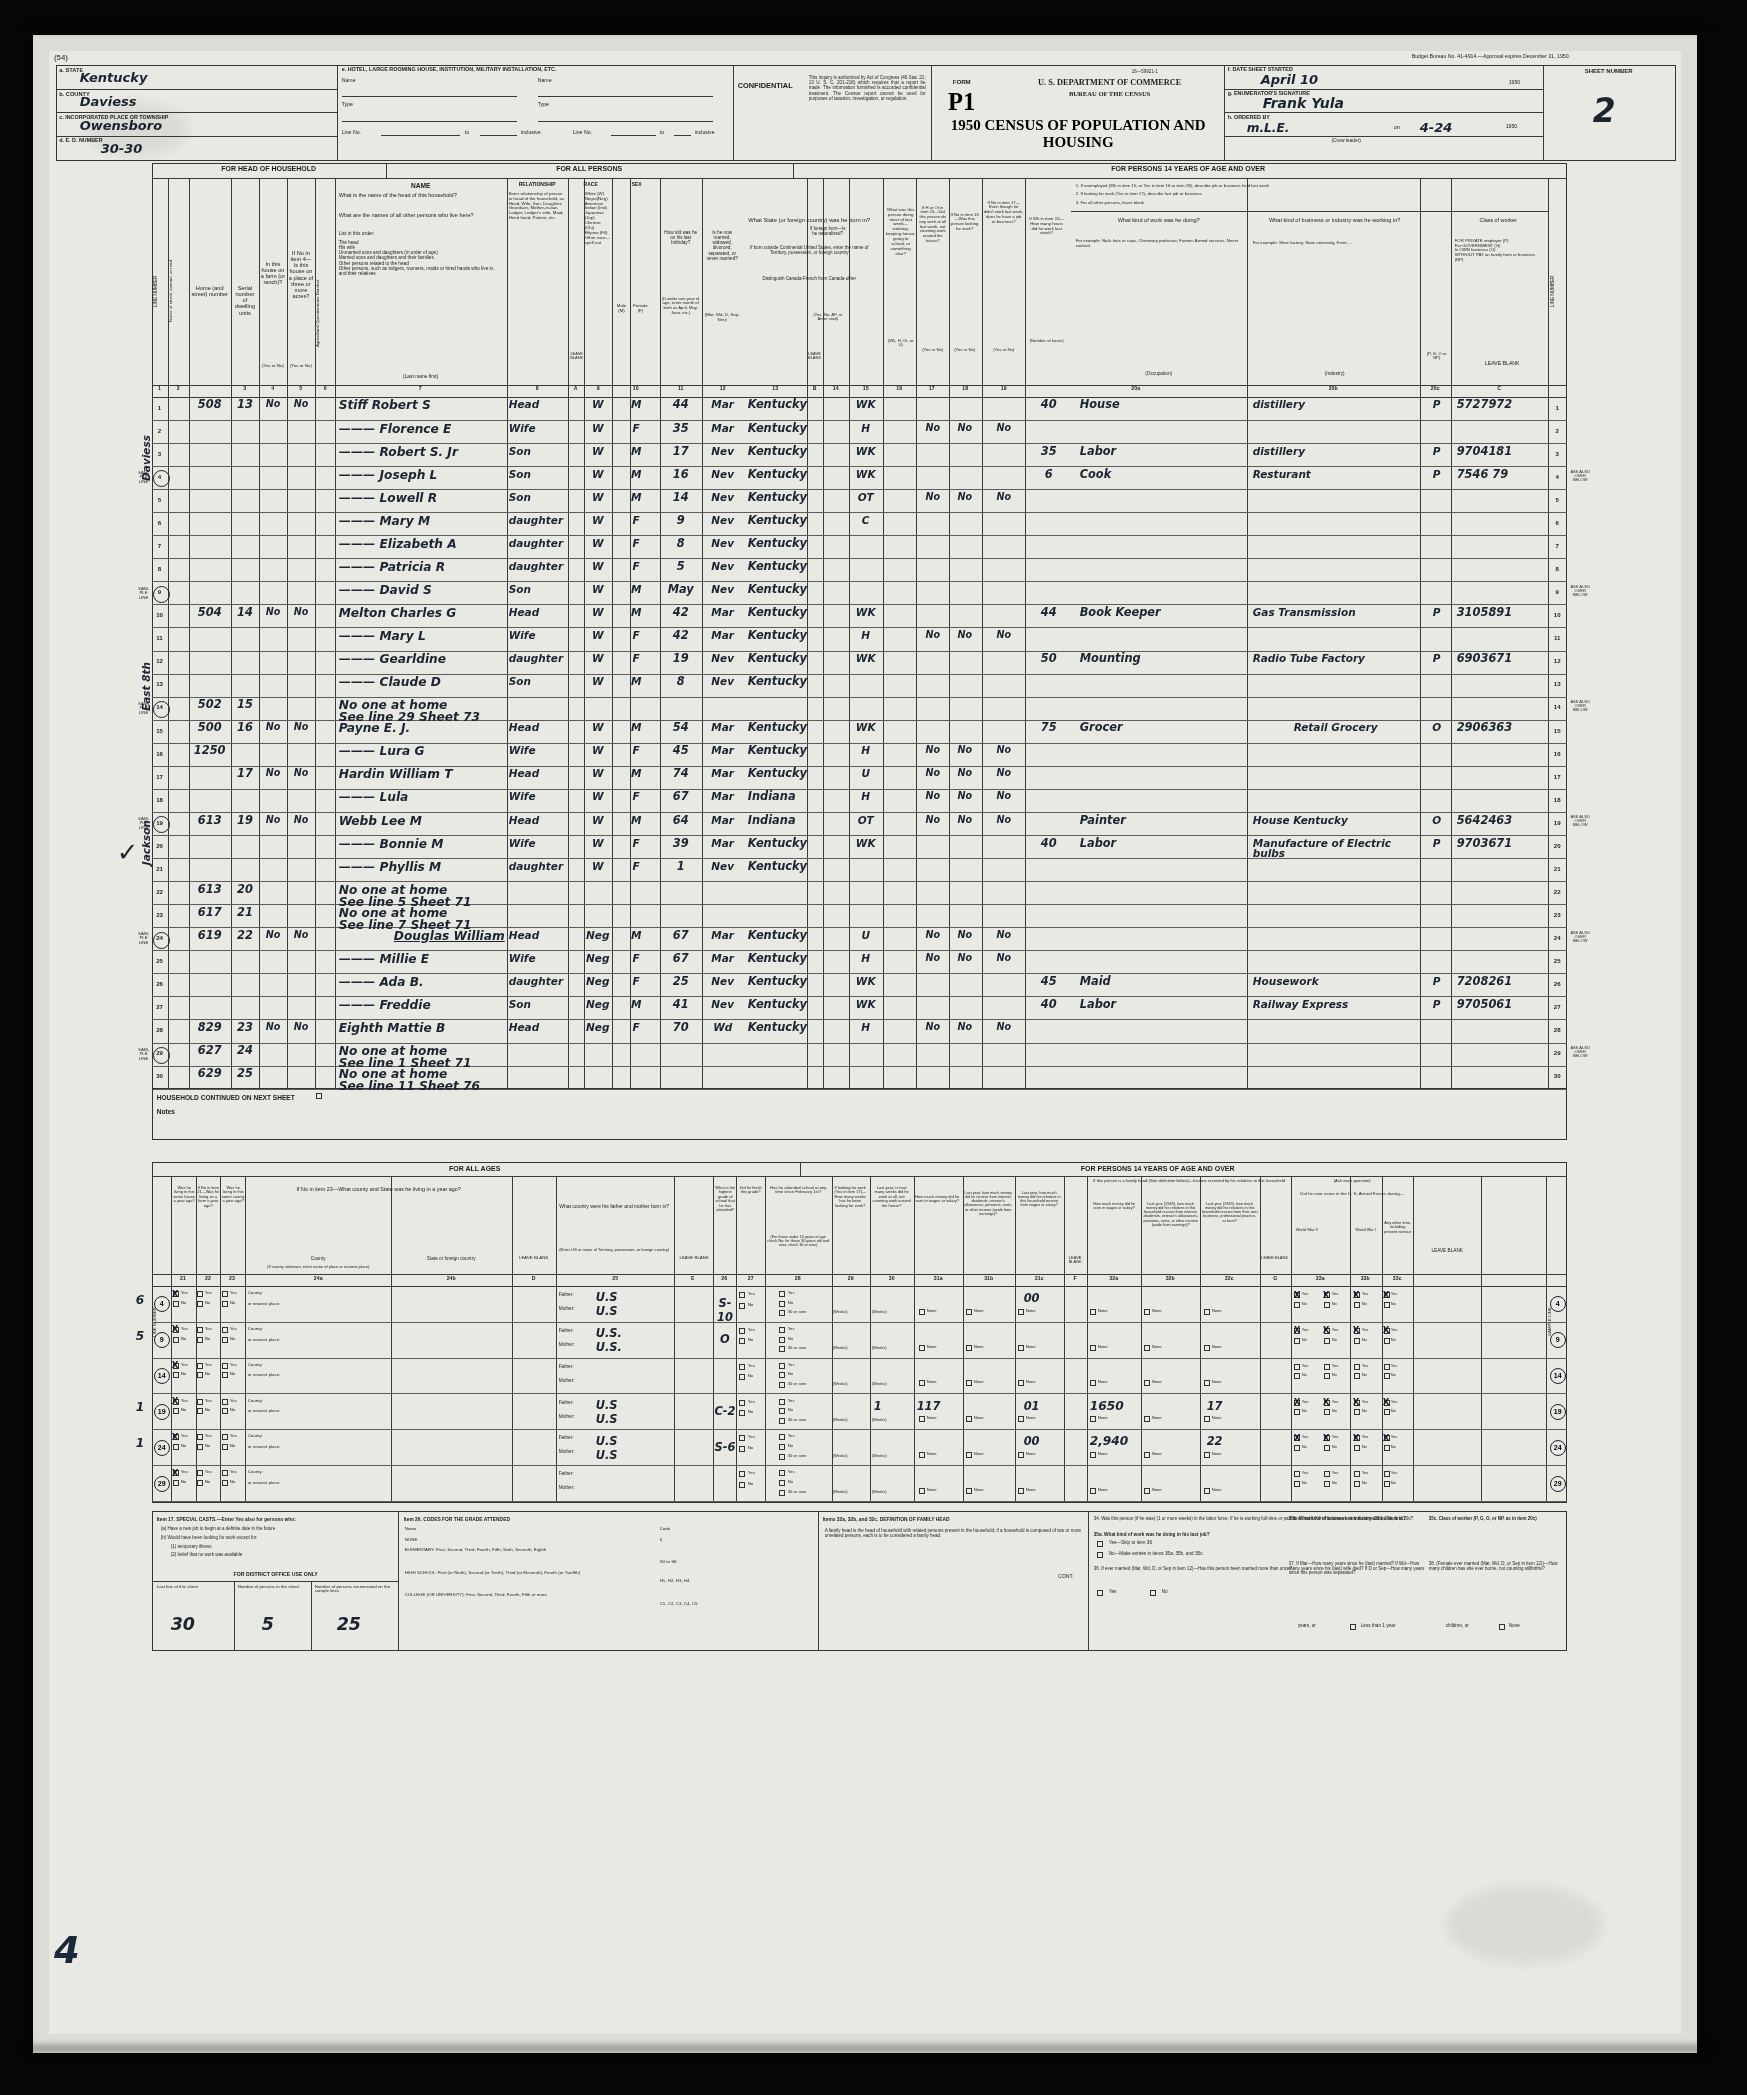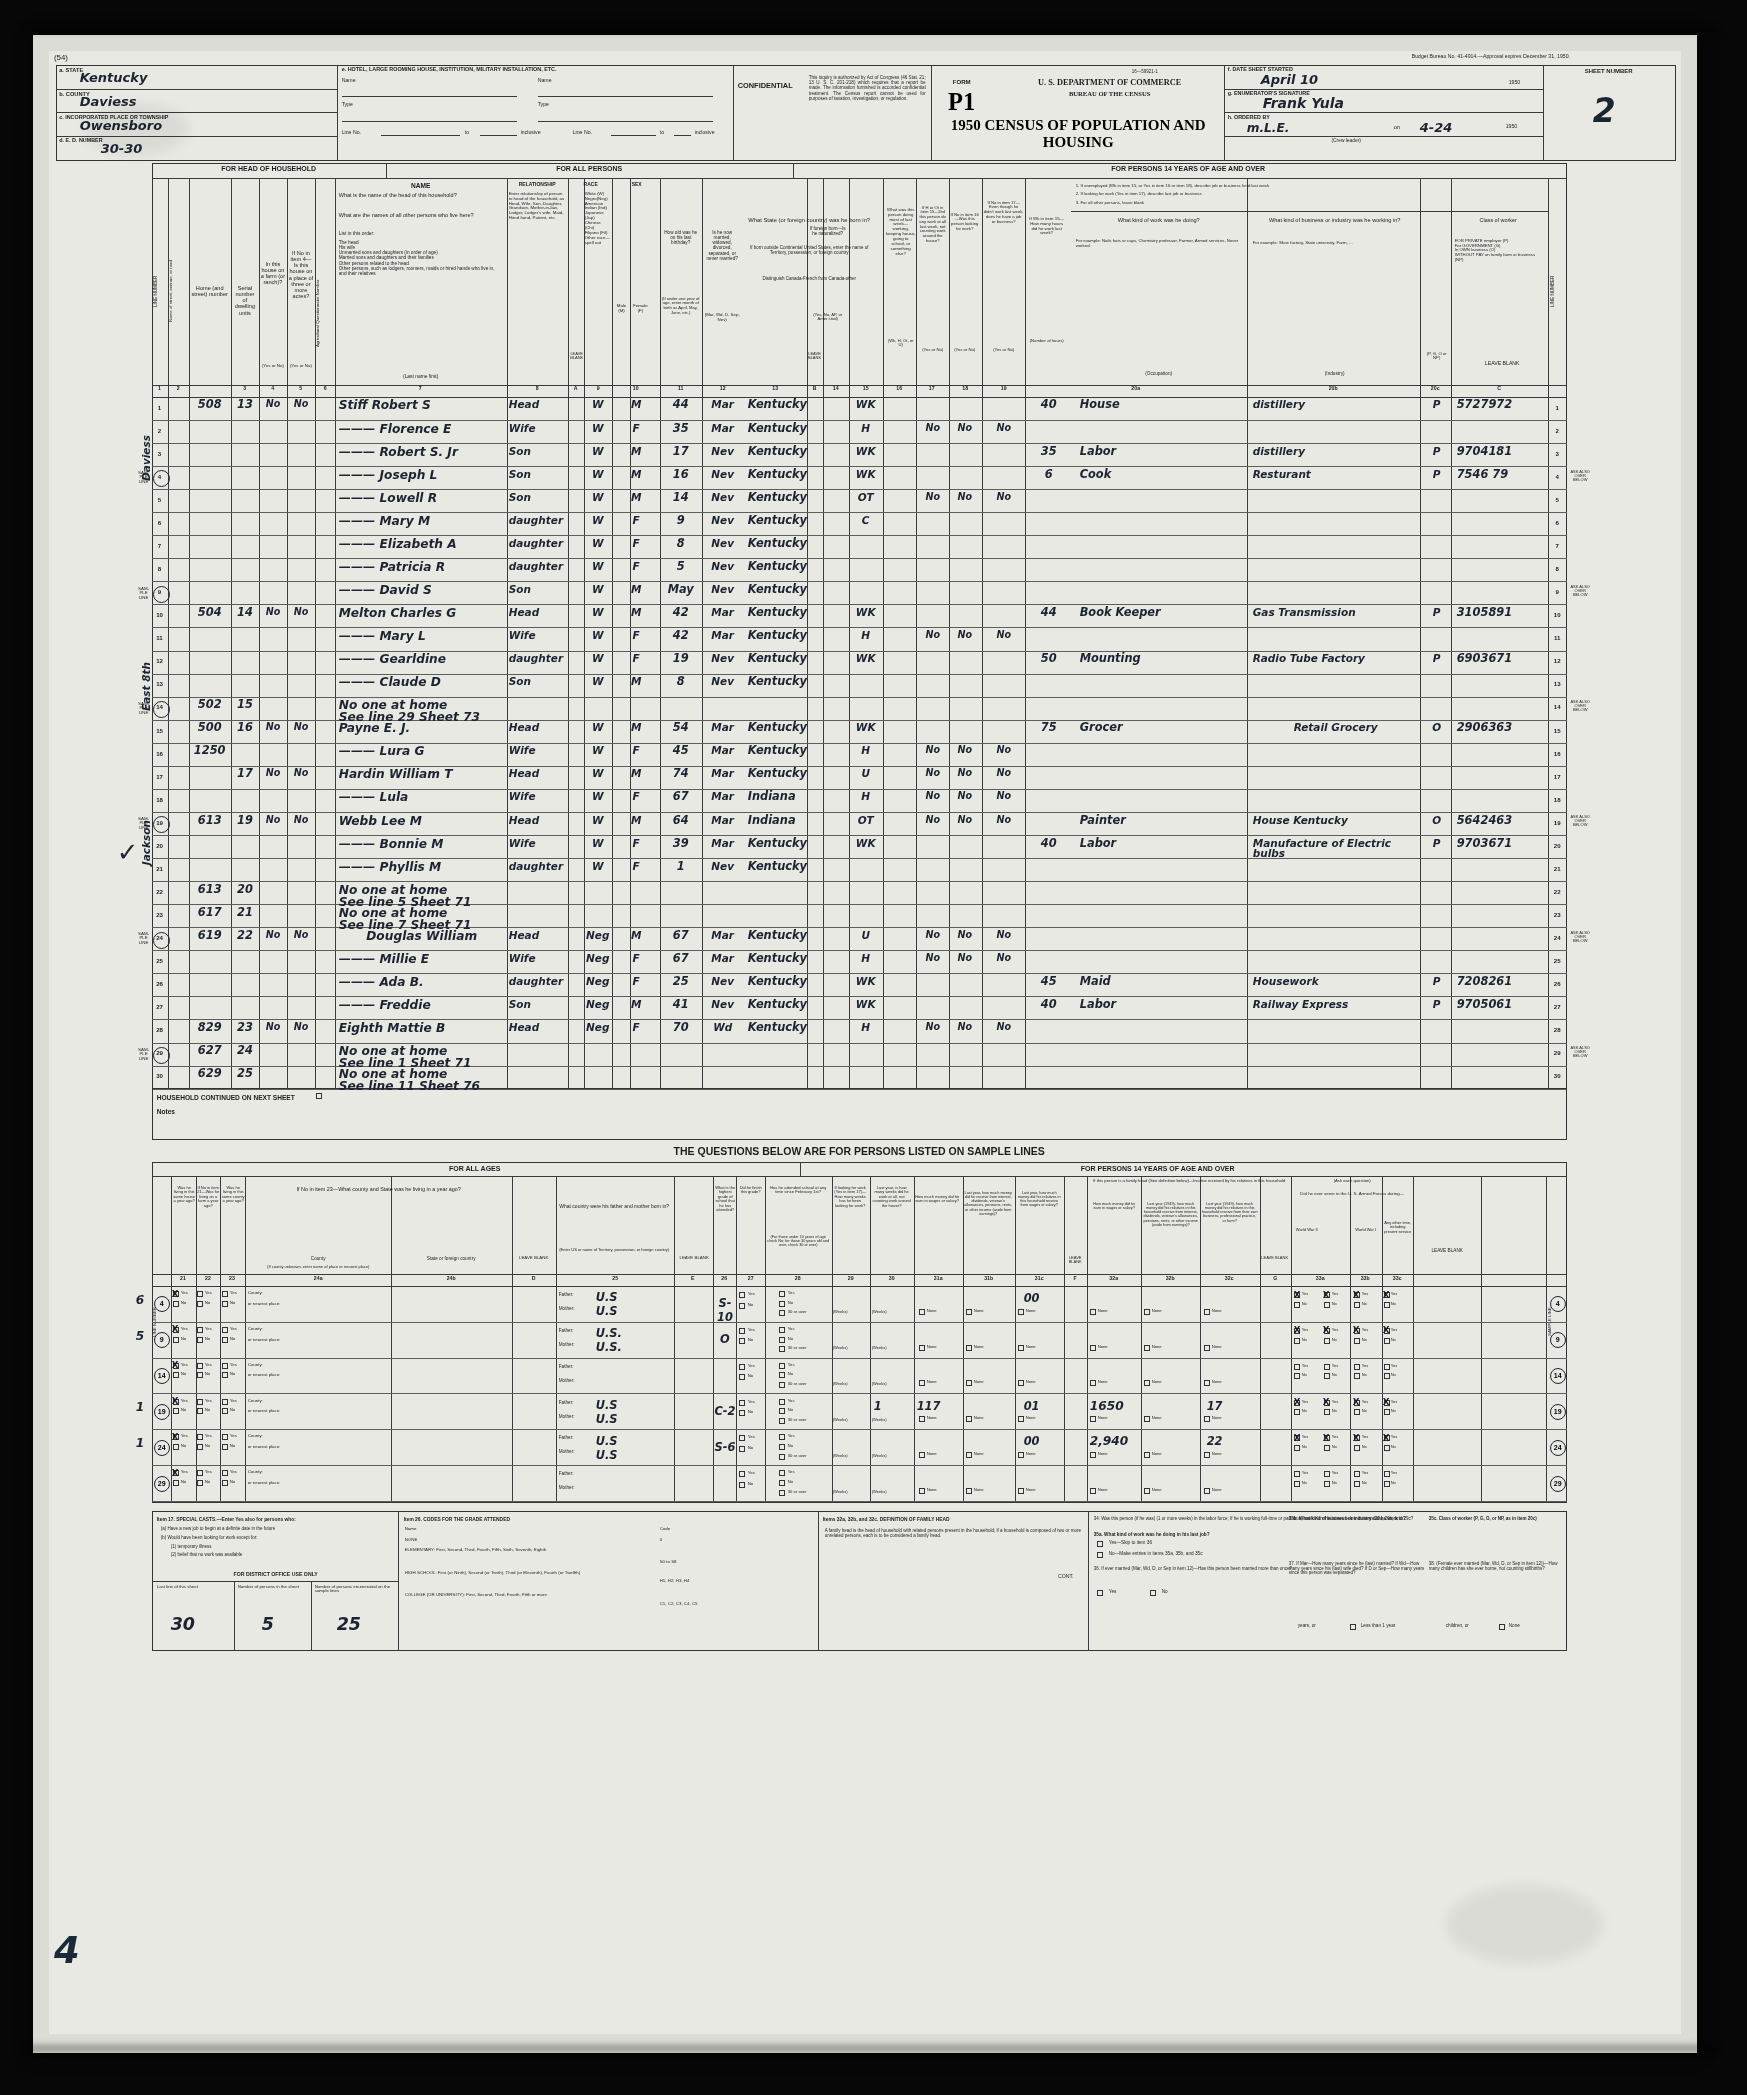--- a/index.html
+++ b/index.html
@@ -602,21 +602,21 @@
           <div class="rowtxt hw" style="left: 184px; top: 856px; width: 24.5px; font-size: 11.4px; text-align: center; white-space: pre-line; line-height: 1;">21</div>
           <div class="rowtxt hw" style="left: 290px; top: 856px; width: 166px; font-size: 12.2px; text-align: left; white-space: pre-line; line-height: 1;">No one at home
 See line 7 Sheet 71</div>
           <div class="lht" style="left: 103px; top: 899px; width: 1415px;"></div>
           <div class="cell ctr bold" style="left: 103px; top: 884px; width: 15.7px; font-size: 6.1px;">24</div>
           <div class="cell ctr bold" style="left: 1499px; top: 884px; width: 19px; font-size: 6.1px;">24</div>
           <div class="rowtxt hw" style="left: 142px; top: 879px; width: 38px; font-size: 11.4px; text-align: center; white-space: pre-line; line-height: 1;">619</div>
           <div class="rowtxt hw" style="left: 184px; top: 879px; width: 24.5px; font-size: 11.4px; text-align: center; white-space: pre-line; line-height: 1;">22</div>
           <div class="rowtxt hw" style="left: 212px; top: 879px; width: 24.5px; font-size: 9.6px; text-align: center; white-space: pre-line; line-height: 1;">No</div>
           <div class="rowtxt hw" style="left: 240px; top: 879px; width: 24.5px; font-size: 9.6px; text-align: center; white-space: pre-line; line-height: 1;">No</div>
-          <div class="rowtxt hw" style="left: 290px; top: 879px; width: 166px; font-size: 12.2px; text-align: center; white-space: pre-line; line-height: 1;">Douglas  William</div>
+          <div class="rowtxt hw" style="left: 290px; top: 879px; width: 166px; font-size: 12.2px; text-align: right; white-space: pre-line; line-height: 1; text-decoration: underline;">Douglas  William</div>
           <div class="rowtxt hw" style="left: 460px; top: 879px; width: 58px; font-size: 10.5px; text-align: left; white-space: pre-line; line-height: 1;">Head</div>
           <div class="rowtxt hw" style="left: 536px; top: 879px; width: 26px; font-size: 10.5px; text-align: center; white-space: pre-line; line-height: 1;">Neg</div>
           <div class="rowtxt hw" style="left: 565px; top: 879px; width: 45px; font-size: 10.5px; text-align: center; white-space: pre-line; line-height: 1;">M</div>
           <div class="rowtxt hw" style="left: 613px; top: 879px; width: 38px; font-size: 11.4px; text-align: center; white-space: pre-line; line-height: 1;">67</div>
           <div class="rowtxt hw" style="left: 655px; top: 879px; width: 38px; font-size: 10.5px; text-align: center; white-space: pre-line; line-height: 1;">Mar</div>
           <div class="rowtxt hw" style="left: 699px; top: 879px; width: 122px; font-size: 11.4px; text-align: left; white-space: pre-line; line-height: 1;">Kentucky</div>
           <div class="rowtxt hw" style="left: 802px; top: 879px; width: 30px; font-size: 10.5px; text-align: center; white-space: pre-line; line-height: 1;">U</div>
           <div class="rowtxt hw" style="left: 869px; top: 879px; width: 30px; font-size: 9.6px; text-align: center; white-space: pre-line; line-height: 1;">No</div>
           <div class="rowtxt hw" style="left: 901px; top: 879px; width: 30px; font-size: 9.6px; text-align: center; white-space: pre-line; line-height: 1;">No</div>
           <div class="rowtxt hw" style="left: 935px; top: 879px; width: 40px; font-size: 9.6px; text-align: center; white-space: pre-line; line-height: 1;">No</div>
@@ -709,21 +709,20 @@
       <div class="hw" style="position:absolute;left:91px;top:384px;font-size:10.5px;writing-mode:vertical-rl;transform:rotate(180deg);">Daviess</div>
       <div class="hw" style="position:absolute;left:91px;top:611px;font-size:10.5px;writing-mode:vertical-rl;transform:rotate(180deg);">East 8th</div>
       <div class="hw" style="position:absolute;left:91px;top:769px;font-size:10.5px;writing-mode:vertical-rl;transform:rotate(180deg);">Jackson</div>
       <div class="hw" style="position:absolute;left:68px;top:786px;font-size:26px;">✓</div>
 
       <div class="bx" style="left:103px;top:1038px;width:1415px;height:51px;border:0.9px solid #333;border-top:none;"></div>
       <div class="cell bold" style="left:108px;top:1043px;font-size:6.6px;">HOUSEHOLD CONTINUED ON NEXT SHEET</div>
       <div class="cb" style="left:267px;top:1042px;"></div>
       <div class="cell bold" style="left:108px;top:1057px;font-size:6.6px;">Notes</div>
 
-      <div class="cell bold ctr" style="left:103px;top:1095px;width:1415px;font-size:10.5px;">THE QUESTIONS BELOW ARE FOR PERSONS LISTED ON SAMPLE LINES</div>
 
       <div class="bx" style="left:103px;top:1111px;width:1415px;height:341px;border:0.9px solid #333;"></div>
       <div class="lh" style="left:103px;top:1125px;width:1415px;"></div>
       <div class="cell bold ctr" style="left:103px;top:1114px;width:646px;font-size:7px;">FOR ALL AGES</div>
       <div class="cell bold ctr" style="left:777px;top:1114px;width:664px;font-size:7px;">FOR PERSONS 14 YEARS OF AGE AND OVER</div>
       <div class="lv" style="left:751px;top:1111px;height:14px;"></div>
 
       <div class="lv" style="left:122px;top:1125px;height:327px;"></div>
       <div class="lv" style="left:147px;top:1125px;height:327px;"></div>
       <div class="lv" style="left:171px;top:1125px;height:327px;"></div>

